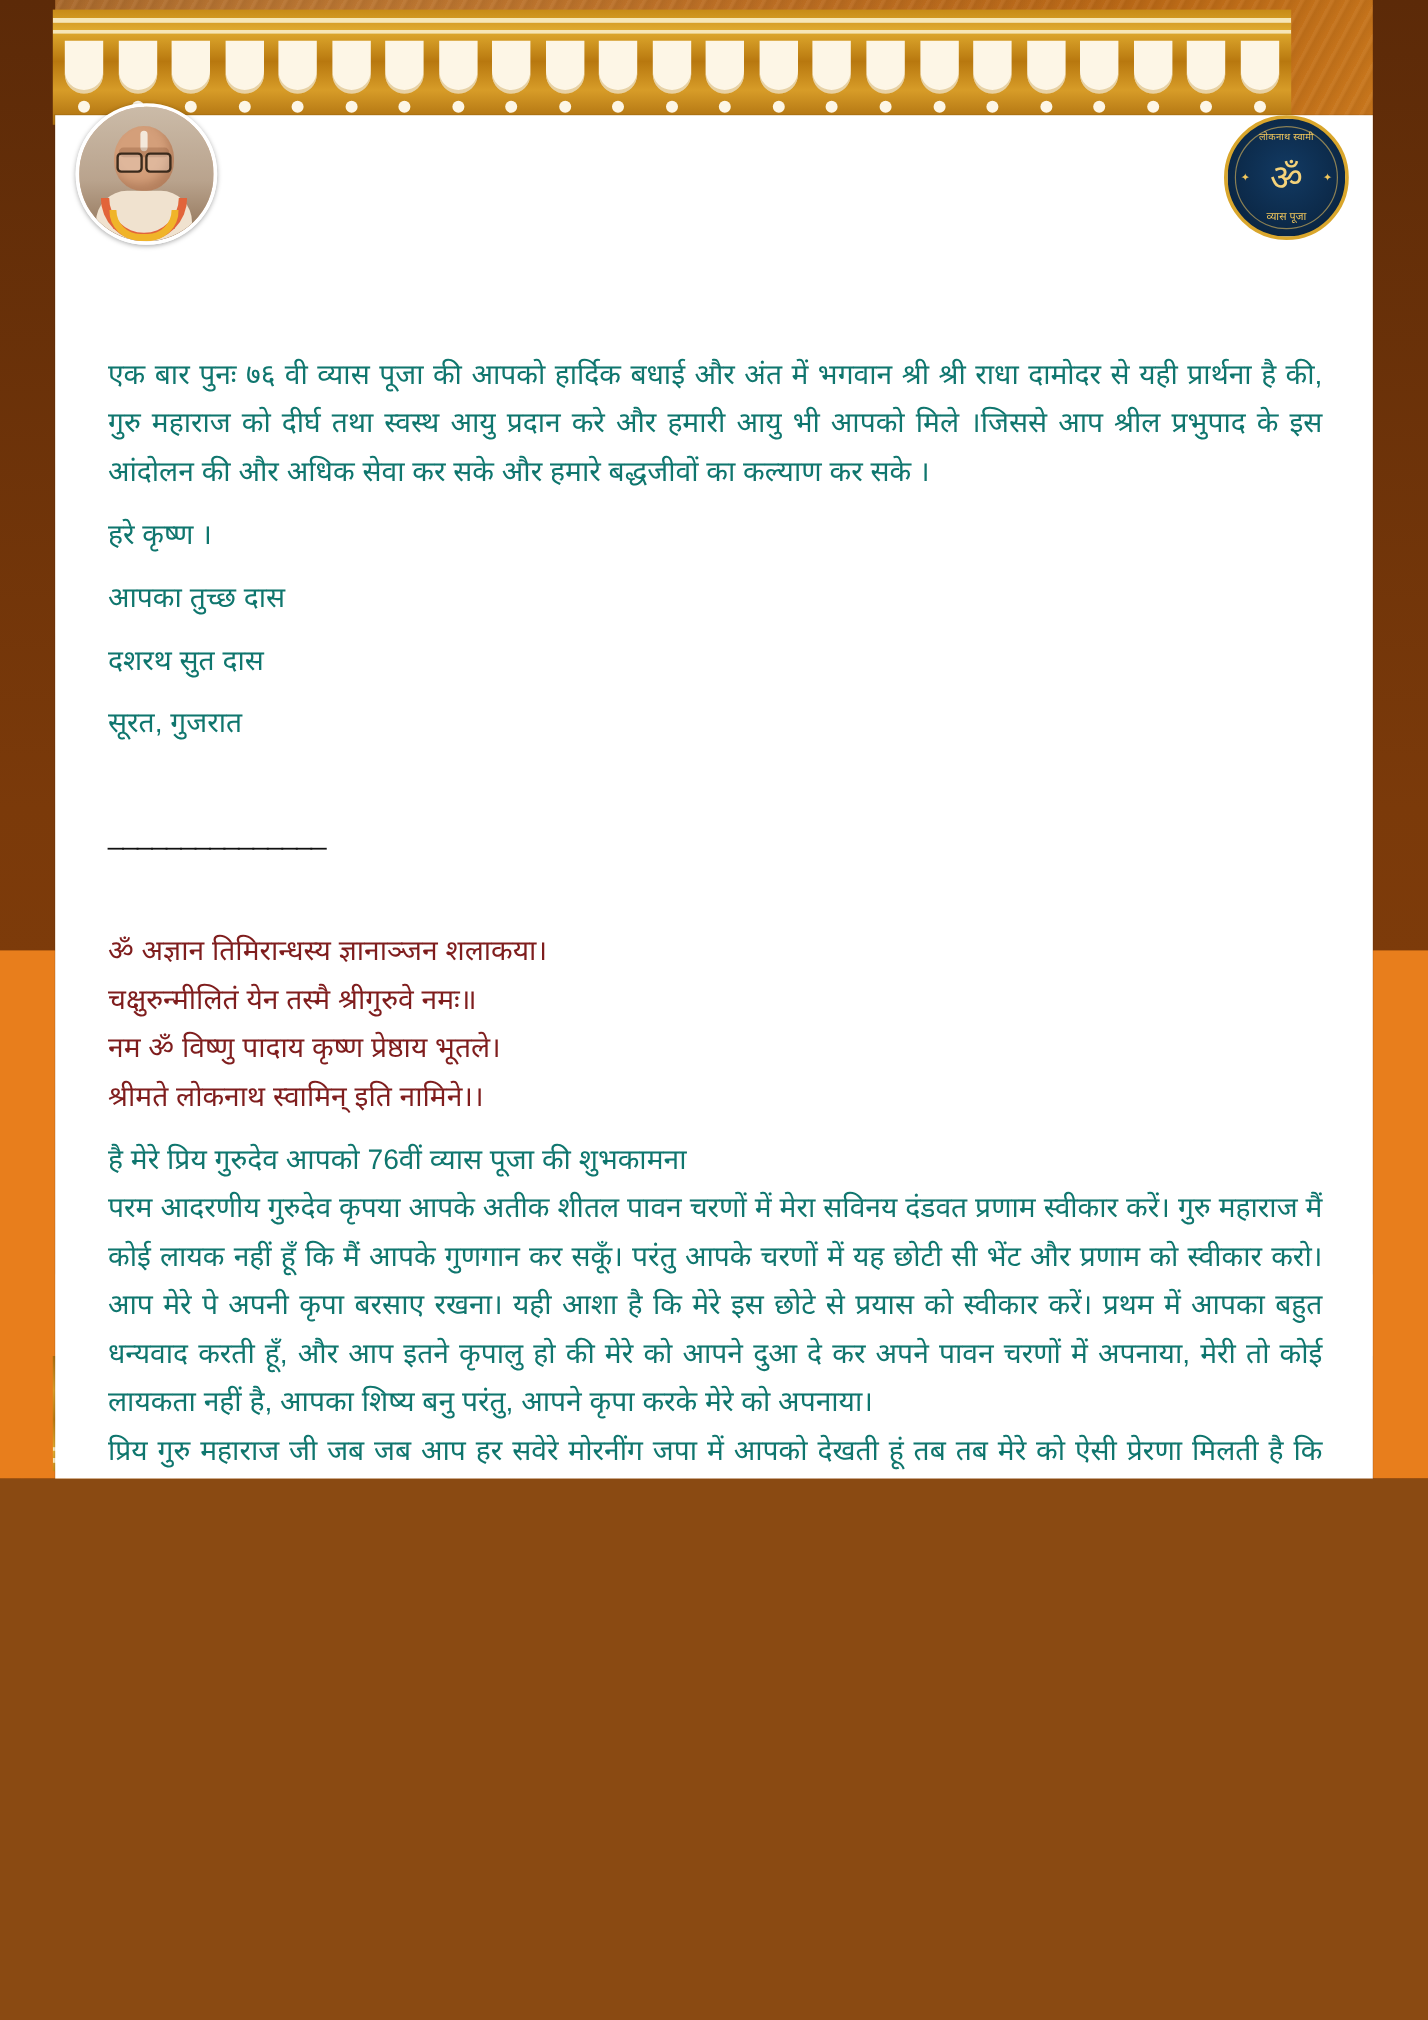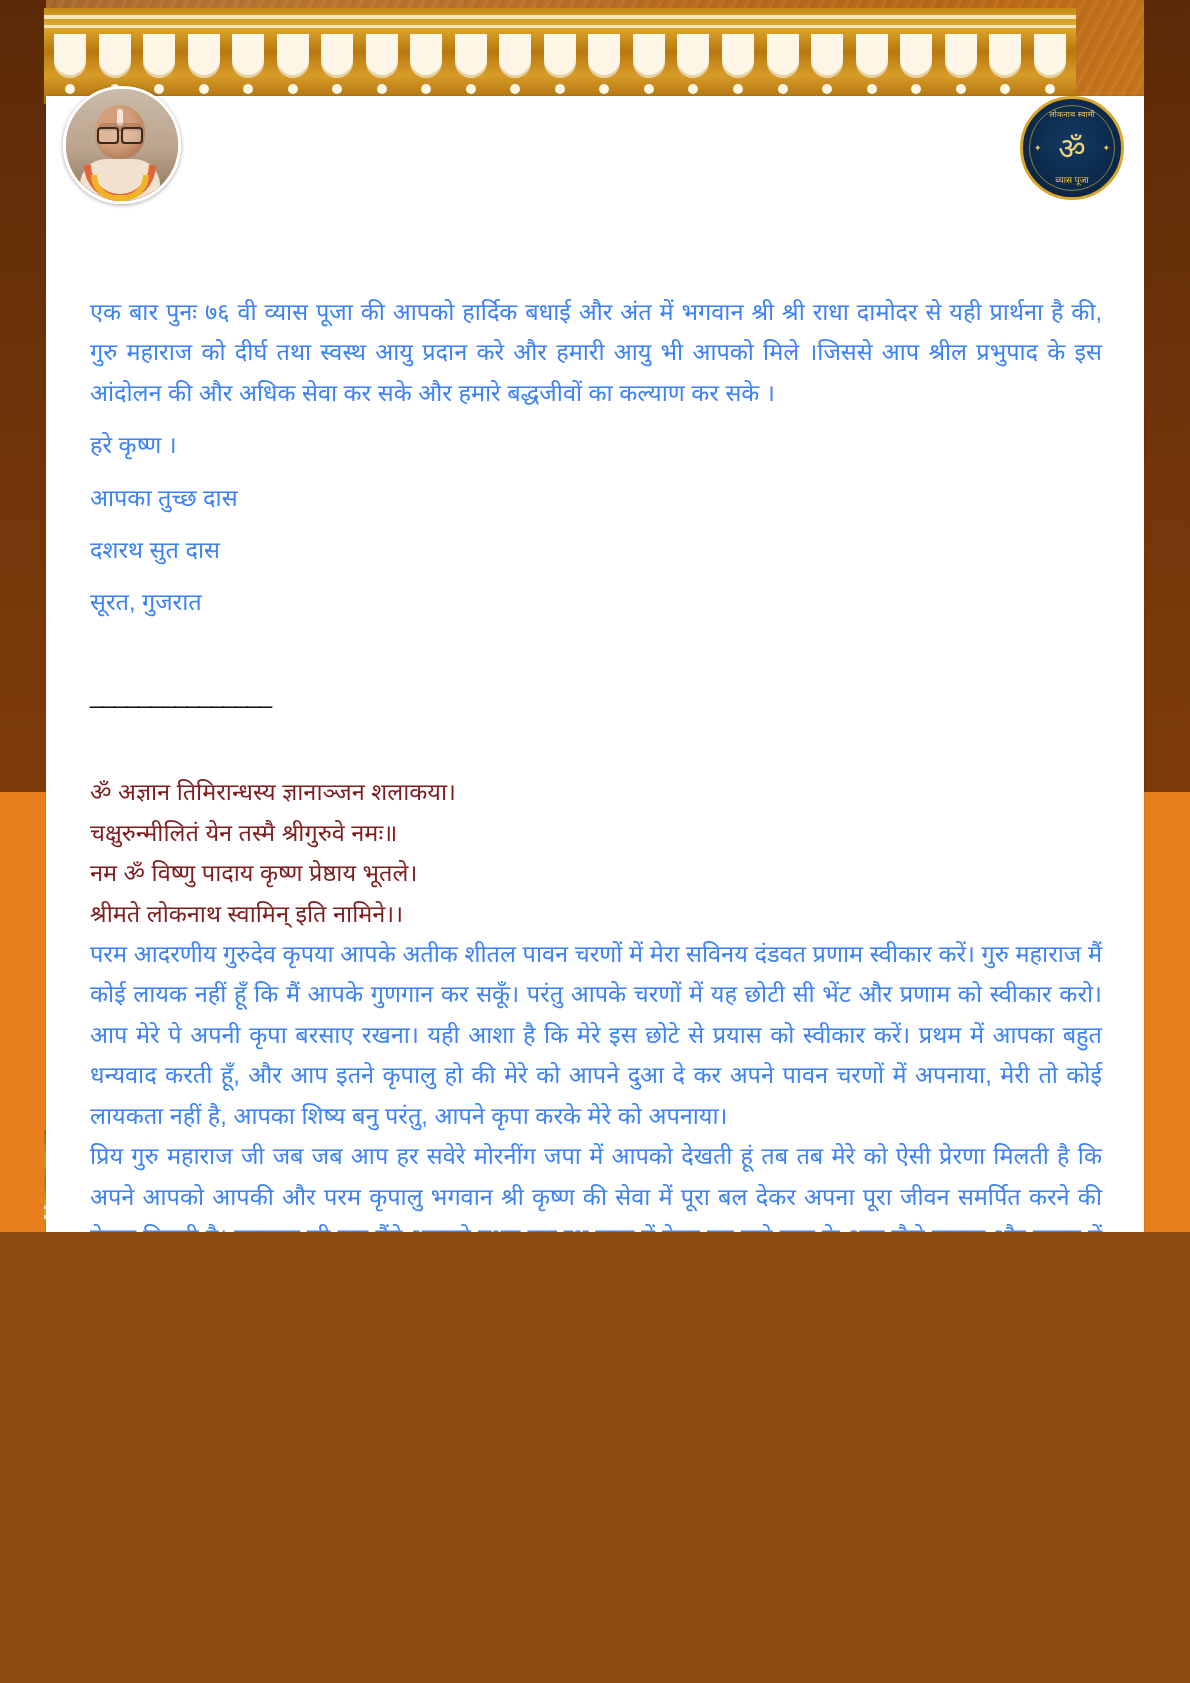--- a/index.html
+++ b/index.html
@@ -374,21 +374,21 @@
   .content {
     position: absolute;
     left: 44px;
     top: 196px;
     width: 1012px;
   }
   .para {
     font-family: "Liberation Sans", sans-serif;
     font-size: 23.5px;
     line-height: 1.72;
-    color: #3b82f6;
+    color: #0f766e;
     text-align: justify;
     text-justify: inter-word;
     margin: 0;
   }
   .para.nojust { text-align: left; margin-top: 12px; }
   .divider-text {
     font-size: 23.5px;
     line-height: 1.6;
     color: #111;
     letter-spacing: -1px;
@@ -661,20 +661,21 @@
       <p class="divider-text">_______________</p>
       <div class="gap-2"></div>
 
       <div class="block-lines">
         <div class="line">ॐ अज्ञान तिमिरान्धस्य ज्ञानाञ्जन शलाकया।</div>
         <div class="line">चक्षुरुन्मीलितं येन तस्मै श्रीगुरुवे नमः॥</div>
         <div class="line">नम ॐ विष्णु पादाय कृष्ण प्रेष्ठाय भूतले।</div>
         <div class="line">श्रीमते लोकनाथ स्वामिन् इति नामिने।।</div>
       </div>
 
+      <p class="para nojust">है मेरे प्रिय गुरुदेव आपको 76वीं  व्यास पूजा की शुभकामना</p>
       <p class="para">परम आदरणीय गुरुदेव कृपया आपके अतीक शीतल पावन चरणों में मेरा सविनय दंडवत प्रणाम स्वीकार करें। गुरु महाराज मैं कोई लायक नहीं हूँ कि मैं आपके गुणगान कर सकूँ। परंतु आपके चरणों में यह छोटी सी भेंट और प्रणाम को स्वीकार करो। आप मेरे पे अपनी कृपा बरसाए रखना। यही आशा है कि मेरे इस छोटे से प्रयास को स्वीकार करें। प्रथम में आपका बहुत धन्यवाद करती हूँ, और आप इतने कृपालु हो की मेरे को आपने दुआ दे कर अपने पावन चरणों में अपनाया, मेरी तो कोई लायकता नहीं है, आपका शिष्य बनु परंतु, आपने कृपा करके मेरे को अपनाया।</p>
       <p class="para">प्रिय गुरु महाराज जी जब जब आप हर सवेरे मोरनींग जपा में आपको देखती हूं तब तब मेरे को ऐसी प्रेरणा मिलती है कि अपने आपको आपकी और परम कृपालु भगवान श्री कृष्ण की सेवा में पूरा बल देकर अपना पूरा जीवन समर्पित करने की प्रेरणा मिलती है। महाराज जी जब मैंने आपको प्रथम बार रथ यात्रा में देखा तब मुझे लगा के आप जैसे कृपालु और दयालु में होते तो कितना होता। फिर जब दीक्षा आपसे हुआ तव मेरी खुशी का वर्णन नहीं कर सकती की मेरे जैसी इस अपन पायी को आपके परम कृपालु चरण कमल में मेरे को आपने स्वीकारा।  जब आपकी 75 भी व्यास पूजा थीं तब एफ छोटा सा प्रयास किया। और एक मखाना का हार बनाया</p>
 
     </div>
 
     <div class="page-number">124</div>
   </div>
 
 </div>
 

